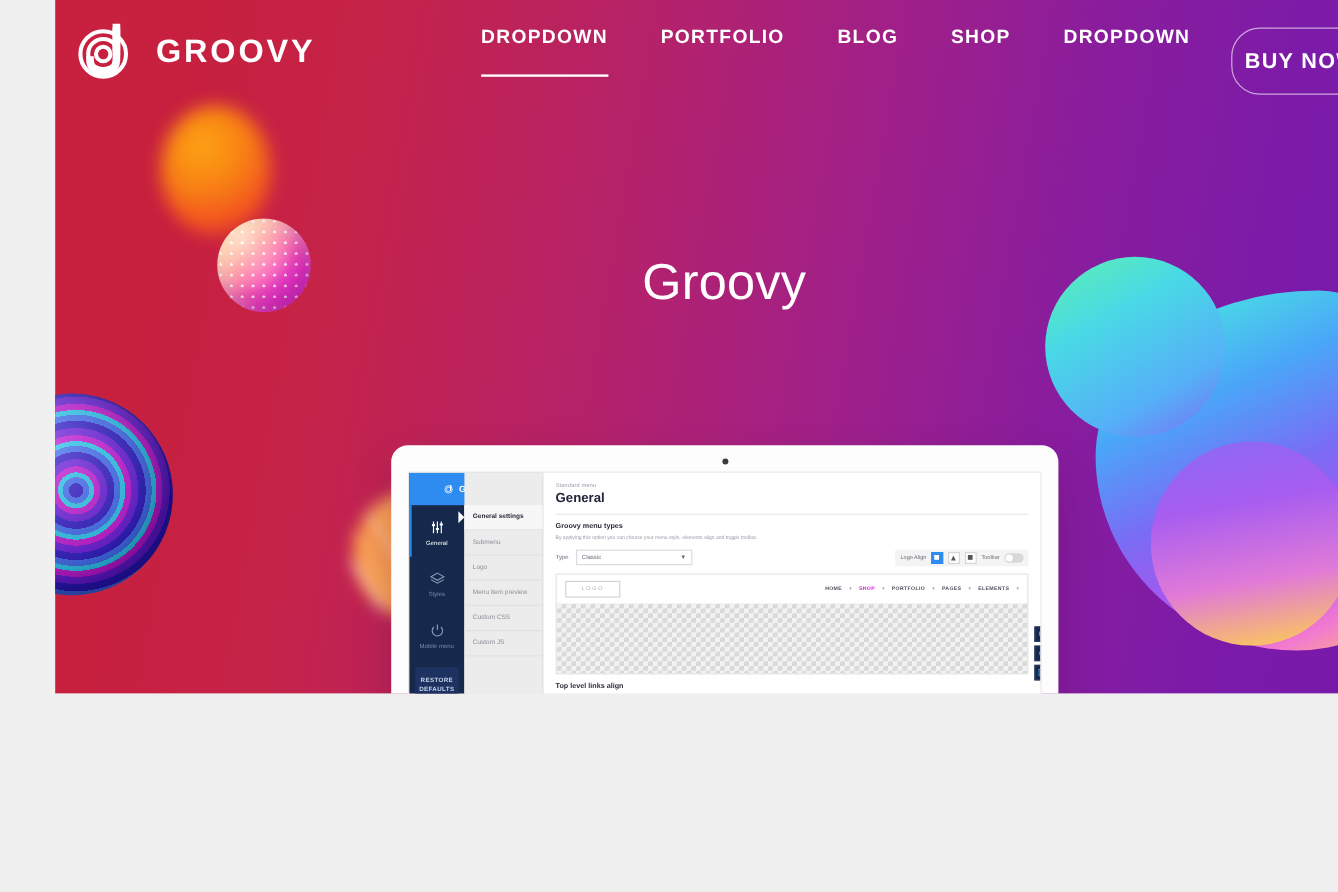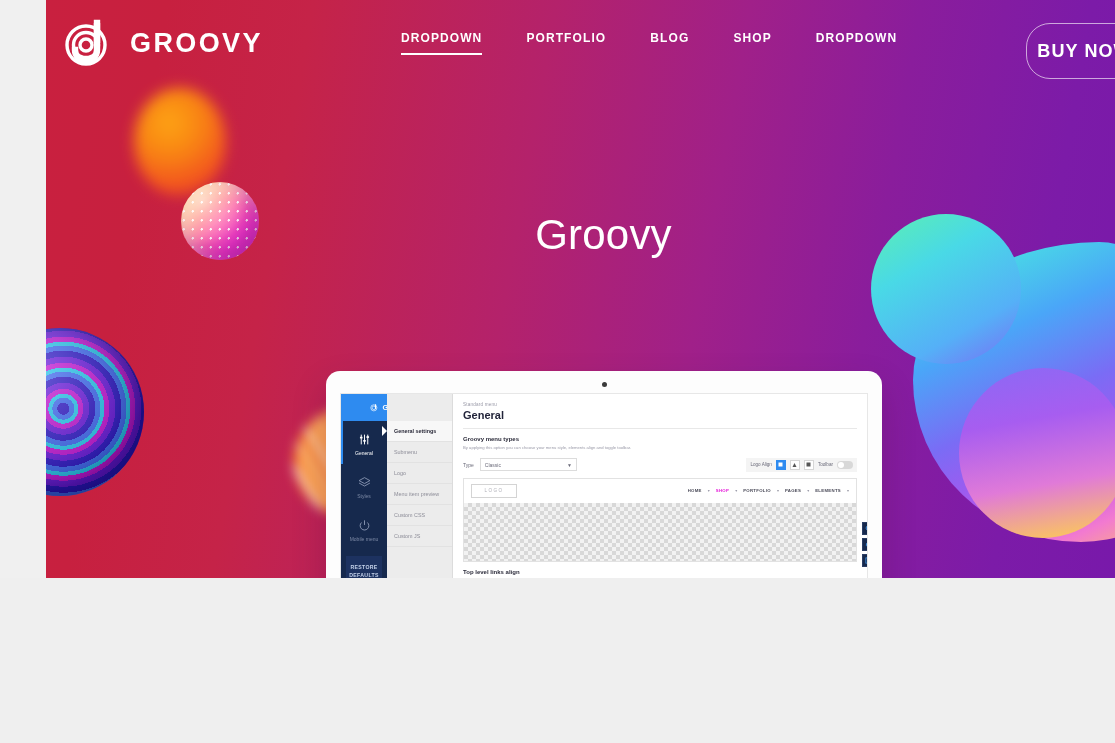--- a/index.html
+++ b/index.html
@@ -87,22 +87,22 @@
     display:flex; align-items:center; z-index:20;
   }
   .brand{ display:flex; align-items:center; margin-left:16px; gap:12px; }
   .logo-mark{ width:56px; height:56px; position:relative; }
   .brand-name{
     color:#fff; font-size:27px; font-weight:700; letter-spacing:2.4px;
   }
 
   .nav{ display:flex; align-items:center; gap:44px; margin-left:138px; }
   .nav-item{
-    position:relative; color:#fff; font-size:12px; font-weight:700;
-    letter-spacing:1.1px; text-decoration:none; cursor:pointer; padding-bottom:10px;
+    position:relative; color:#fff; font-size:16px; font-weight:700;
+    letter-spacing:1.1px; text-decoration:none; cursor:pointer; padding-bottom:23px;
   }
   .nav-item.active::after{
     content:""; position:absolute; left:0; right:0; bottom:0;
     height:2px; background:#fff;
   }
 
   .buy-btn{
     position:absolute; right:18px; top:23px;
     width:117px; height:56px; border-radius:24px;
     border:1.6px solid rgba(255,255,255,.62); background:transparent;

